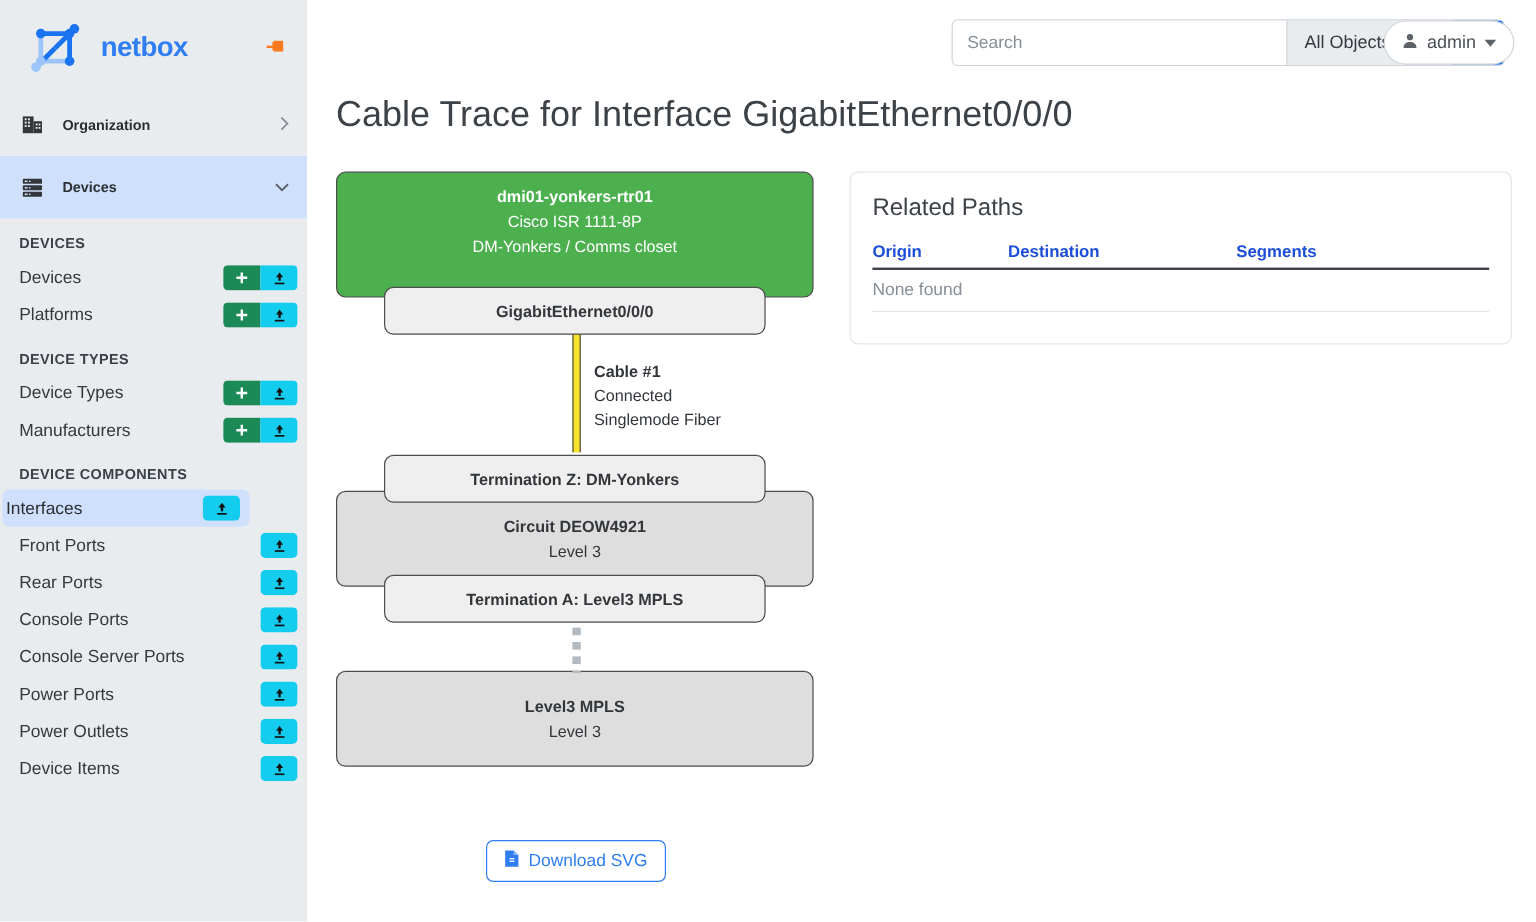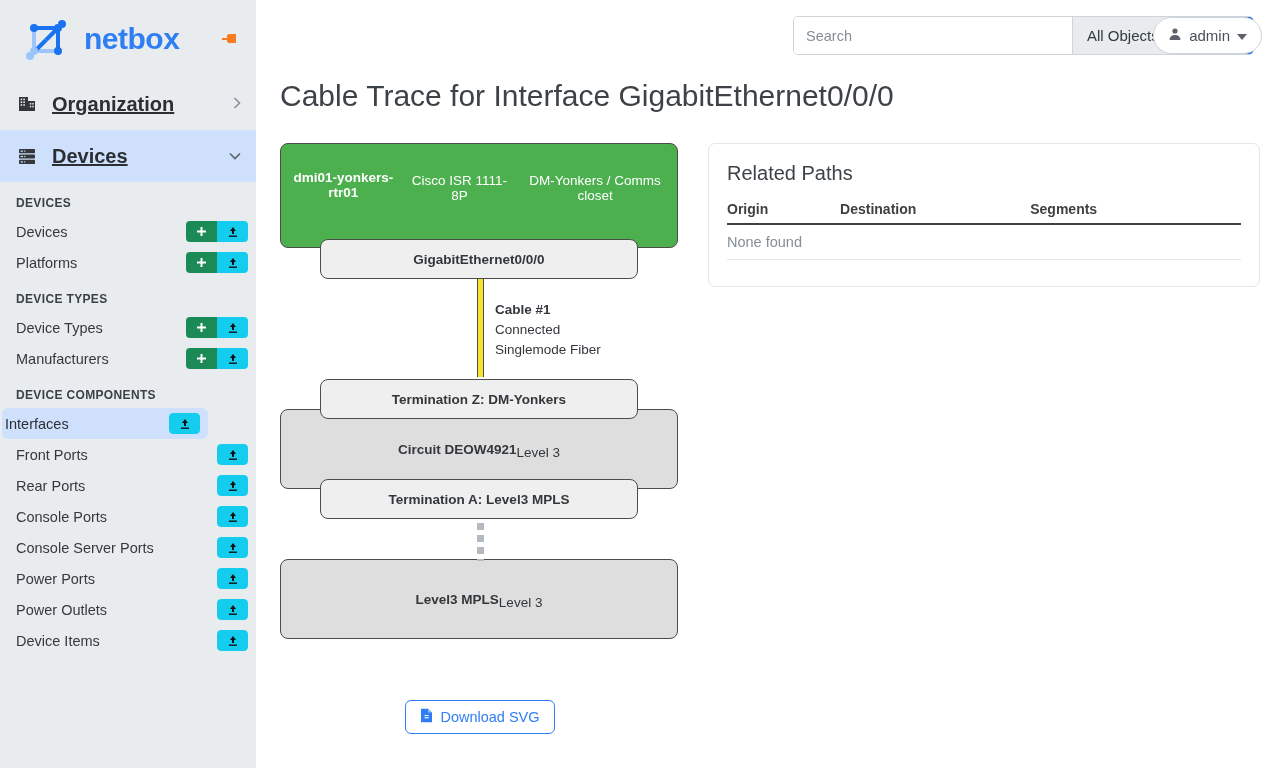--- a/index.html
+++ b/index.html
@@ -26,43 +26,42 @@
     position: relative;
   }
   .brand-row {
     height: 78px;
     display: flex;
     align-items: center;
     padding: 0 16px 0 18px;
   }
   .brand-logo { display: flex; align-items: center; gap: 2px; }
   .brand-wordmark {
-    font-size: 30px;
+    font-size: 23px;
     font-weight: 700;
     color: #2f7ef4;
     letter-spacing: -0.5px;
     line-height: 1;
     margin-left: 6px;
   }
   .pin-icon { margin-left: auto; display: flex; align-items: center; }
 
   .nav-group {
     display: flex;
     align-items: center;
     height: 52px;
     padding: 0 14px 0 14px;
     cursor: pointer;
     background: #e9ecef;
   }
   .nav-group.active { background: #cfe0fd; }
   .nav-group .nav-ico { width: 26px; display: flex; align-items: center; justify-content: center; }
   .nav-group .nav-label {
-    font-size: 20px; font-weight: 700; color: #2b2f33;
+    font-size: 12px; font-weight: 700; color: #2b2f33;
     margin-left: 12px;
-    text-decoration: underline;
   }
   .nav-group .chev { margin-left: auto; color: #8a9199; font-size: 13px; }
 
   .sub-heading {
     font-size: 12px;
     font-weight: 700;
     letter-spacing: 0.35px;
     color: #3b4148;
     padding: 14px 0 6px 16px;
   }
@@ -191,21 +190,21 @@
 
   
   .trace-col { width: 400px; position: relative; }
   .trace-svgwrap { position: relative; width: 400px; height: 500px; }
 
   .node {
     position: absolute;
     border-radius: 8px;
     border: 1.4px solid #4c4c4c;
     display: flex;
-    flex-direction: row;
+    flex-direction: column;
     align-items: center;
     justify-content: center;
     text-align: center;
   }
   .node.device {
     background: #4cb04f;
     color: #ffffff;
   }
   .node.device .n-title { font-weight: 700; font-size: 13.5px; }
   .node.device .n-sub { font-size: 13.5px; font-weight: 400; margin-top: 6px; }
@@ -294,21 +293,21 @@
     font-size: 20px;
     color: #3c4247;
     font-weight: 400;
     margin: 0 0 10px 0;
   }
   table.paths { width: 100%; border-collapse: collapse; }
   table.paths th {
     text-align: left;
     font-size: 14px;
     font-weight: 700;
-    color: #404040;
+    color: #1d4ed8;
     padding: 6px 0;
     border-bottom: 2px solid #3c4247;
   }
   table.paths td {
     font-size: 14.5px;
     color: #868e96;
     padding: 9px 0;
     border-bottom: 1px solid #e3e6ea;
   }
 </style>

